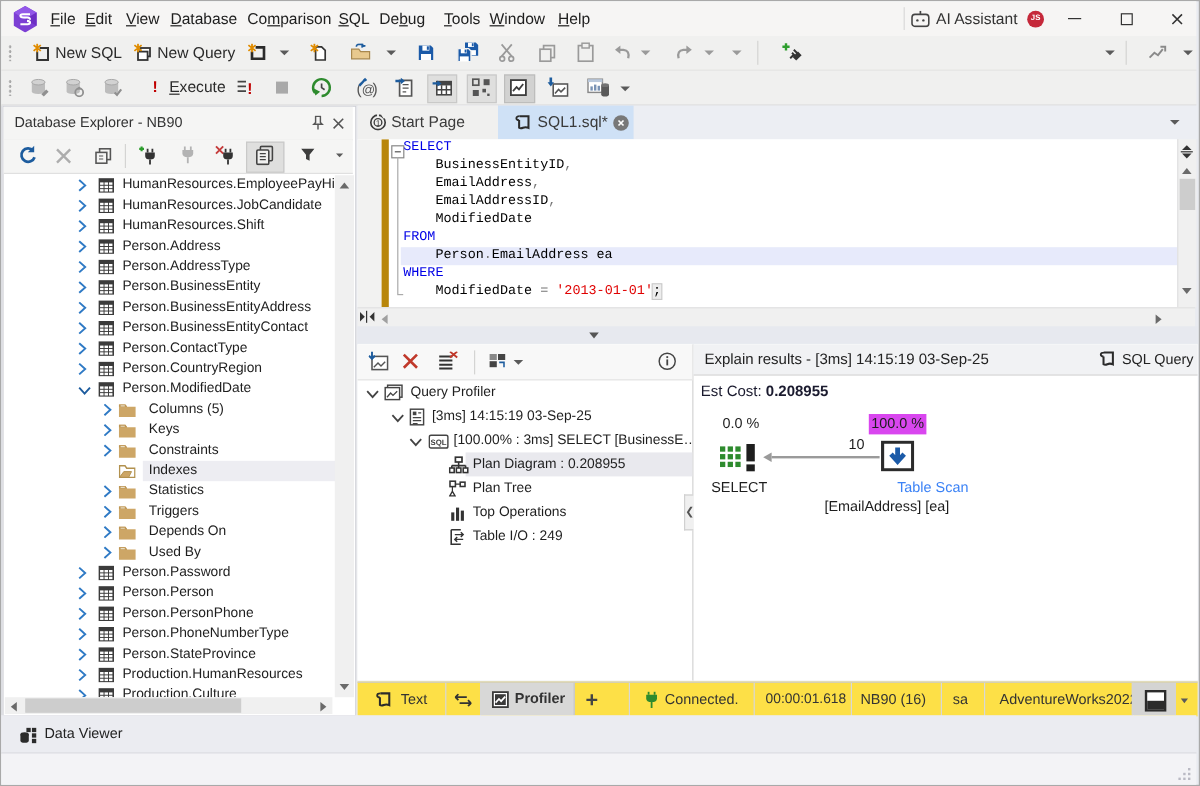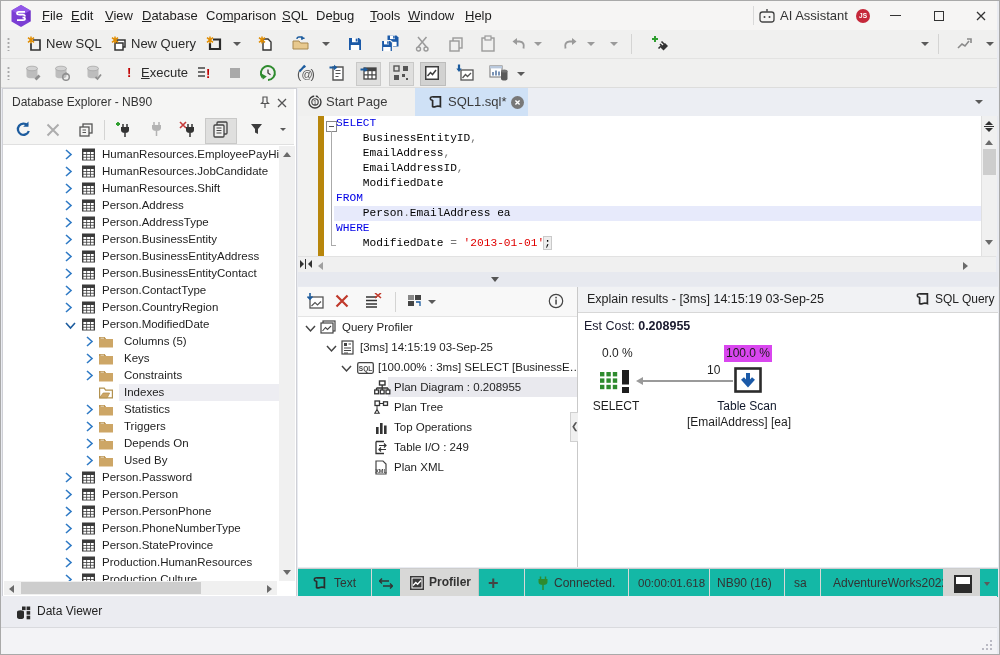--- a/index.html
+++ b/index.html
@@ -45,21 +45,21 @@
 .split{position:absolute;left:0;top:184px;width:700px;height:14px;background:#e7e9ef;}
 
 .prof{position:absolute;left:0;top:199px;width:700px;height:280px;background:#fff;}
 .profL{position:absolute;left:0;top:0;width:279px;height:280px;background:#fff;border-right:1px solid #c9c9c9;}
 .profTb{position:absolute;left:0;top:0;width:279px;height:29px;background:#f8f8f8;border-bottom:1px solid #e4e4e4;}
 .ptree{position:absolute;left:0;top:30px;width:279px;height:250px;font-size:11.5px;color:#1e1e1e;}
 .prow{position:relative;height:20px;line-height:20px;white-space:nowrap;}
 .profR{position:absolute;left:280px;top:0;width:420px;height:280px;background:#fff;}
 .profHead{position:absolute;left:0;top:0;width:420px;height:25px;background:#f1f2f4;border-bottom:1px solid #d7d7d7;font-size:12.5px;color:#222;line-height:25px;}
 
-.docbar{position:absolute;left:0;top:480px;width:700px;height:28px;background:#14b8a6;border-top:1px solid #cdcdcd;font-size:12px;color:#333;}
+.docbar{position:absolute;left:0;top:480px;width:700px;height:28px;background:#fde047;border-top:1px solid #cdcdcd;font-size:12px;color:#333;}
 .dcell{position:absolute;top:0;height:28px;line-height:28px;border-right:1px solid #d8d8d7;}
 
 .dv{position:absolute;left:1px;top:596px;width:996px;height:31px;background:#ebecf1;border-bottom:1px solid #d9dade;font-size:12px;color:#222;line-height:31px;}
 .status{position:absolute;left:1px;top:628px;width:996px;height:26px;background:#f3f3f6;}
 svg{display:block;}
 .ico{position:absolute;}
 </style></head>
 <body>
 <svg width="0" height="0" style="position:absolute">
 <defs>
@@ -762,27 +762,20 @@
             <span class="abs" style="left:96px">Top Operations</span>
           </div>
           <div class="prow">
             <svg class="ico" style="left:76px;top:2.5px" width="17" height="15" viewBox="0 0 17 15">
               <path d="M2 1.5 L10 1.5 M2 1.5 L2 13.5 L10 13.5" fill="none" stroke="#333" stroke-width="1.3"></path>
               <path d="M5 5.5 L12 5.5 M10 3.5 L12 5.5 L10 7.5" stroke="#333" stroke-width="1.2" fill="none"></path>
               <path d="M12 9.5 L5 9.5 M7 7.5 L5 9.5 L7 11.5" stroke="#333" stroke-width="1.2" fill="none"></path>
             </svg>
             <span class="abs" style="left:96px">Table I/O : 249</span>
           </div>
-          <div class="prow">
-            <svg class="ico" style="left:76px;top:2.5px" width="17" height="15" viewBox="0 0 17 15">
-              <path d="M2 1 L9 1 L12 4 L12 14 L2 14 Z" fill="#fff" stroke="#444" stroke-width="1.2"></path>
-              <text x="7" y="12.5" font-size="5.5" font-weight="bold" fill="#444" text-anchor="middle" font-family="Liberation Sans">XML</text>
-            </svg>
-            <span class="abs" style="left:96px">Plan XML</span>
-          </div>
         </div>
       <div class="abs" style="left:272px;top:125px;width:7px;height:28px;background:#f0f0f0;border:1px solid #d0d0d0;border-right:none;line-height:26px;font-size:9px;color:#555;text-align:center;">❮</div>
     </div>
     <div class="profR">
       <div class="profHead"><span style="margin-left:9px">Explain results - [3ms] 14:15:19 03-Sep-25</span>
         <svg class="ico" style="left:337px;top:5px" width="15" height="15" viewBox="0 0 15 15">
             <use href="#i-sqldoc"></use>
           </svg>
         <span class="abs" style="left:357px;top:0;font-size:12px">SQL Query</span>
       </div>
@@ -808,21 +801,21 @@
             <rect x="12.8" y="14.8" width="4.4" height="4.4"></rect>
           </g>
           <rect x="22" y="0" width="7" height="14.5" fill="#1e1e1e"></rect>
           <rect x="22" y="17" width="7" height="6" fill="#1e1e1e"></rect>
         </svg>
       <div class="abs" style="left:65px;top:93px;width:90px;height:1.5px;background:#9a9a9a"></div>
       <div class="arr" style="left:58px;top:89.5px;border-top:4.5px solid transparent;border-bottom:4.5px solid transparent;border-right:7px solid #9a9a9a;"></div>
 
       <div class="abs" style="left:129px;top:76px;font-size:12px;color:#1e1e1e">10</div>
       <div class="abs" style="left:0px;top:112px;width:76px;text-align:center;font-size:12px;color:#1e1e1e">SELECT</div>
-      <div class="abs" style="left:109px;top:112px;width:120px;text-align:center;font-size:12px;color:#0f172a">Table Scan</div>
+      <div class="abs" style="left:109px;top:112px;width:120px;text-align:right;font-size:12px;color:#3b82f6">Table Scan</div>
       <div class="abs" style="left:109px;top:128px;width:120px;text-align:left;font-size:12px;color:#1e1e1e">[EmailAddress] [ea]</div>
     </div>
   </div>
   <div class="docbar">
     <svg class="ico" style="left:14px;top:7px" width="15" height="15" viewBox="0 0 15 15">
         <use href="#i-sqldoc"></use>
       </svg>
     <span class="abs" style="left:36px;top:0;line-height:28px">Text</span>
     <div class="dcell" style="left:0;width:73px"></div>
     <svg class="ico" style="left:81px;top:9px" width="14" height="11" viewBox="0 0 14 11">

